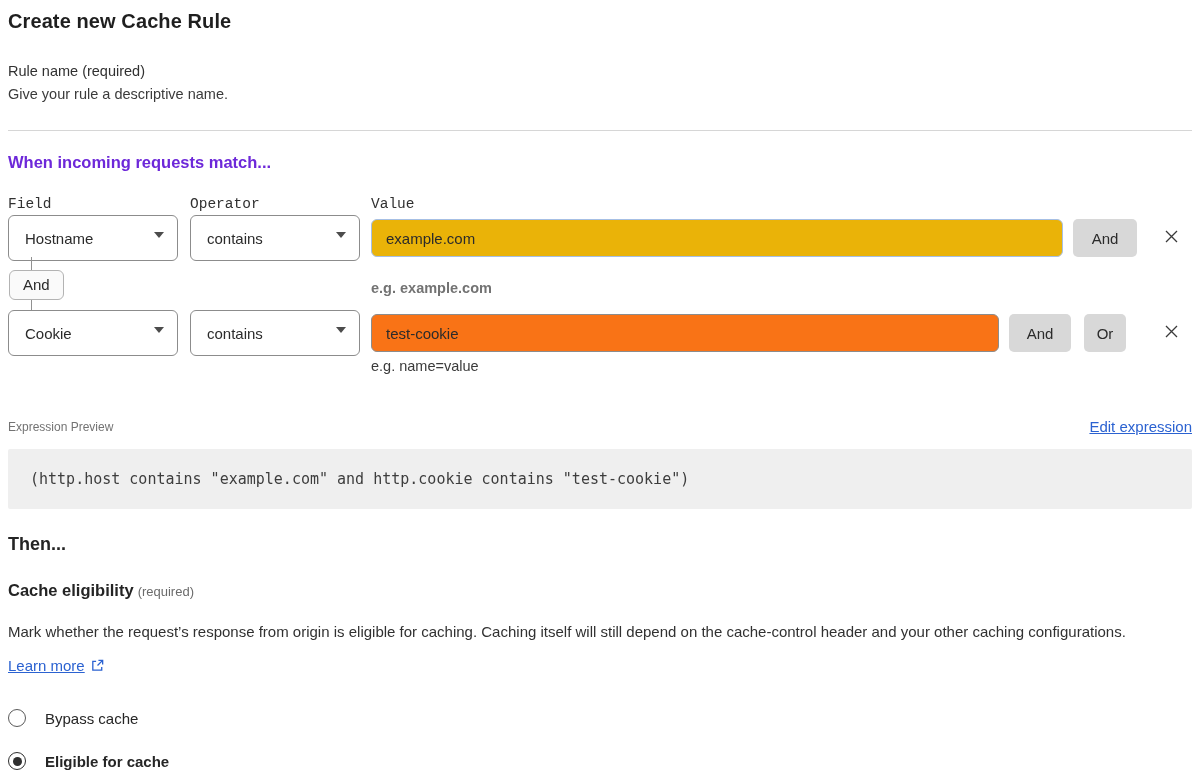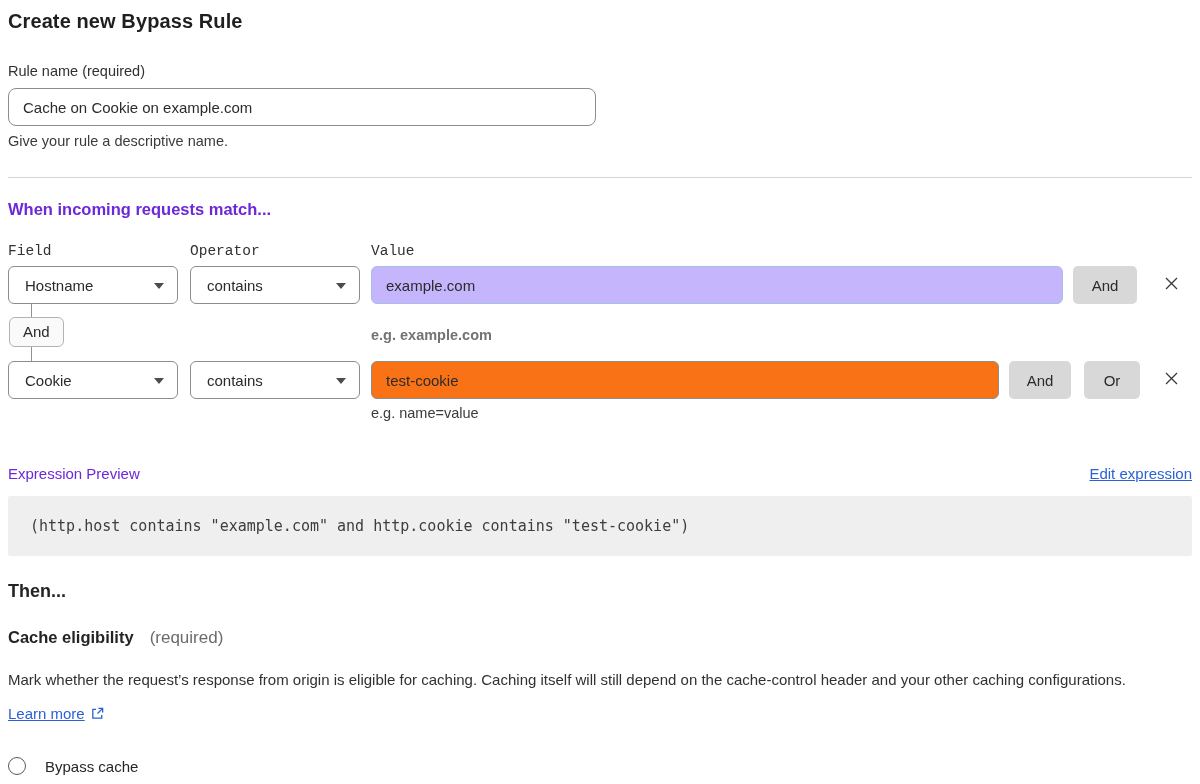--- a/index.html
+++ b/index.html
@@ -31,84 +31,84 @@
 
   .section-heading { margin-top: 22px; font-size: 16.5px; font-weight: 700; color: #6d28d9; }
 
   .cols { display: flex; margin-top: 24px; font-family: Liberation Mono, monospace; }
   .col-field { width: 170px; }
   .col-operator { width: 170px; margin-left: 12px; }
   .col-value { margin-left: 11px; }
 
   .match-row { display: flex; align-items: center; margin-top: 7px; height: 38px; }
   .select-box {
-    position: relative; width: 170px; height: 38px;
+    position: relative; width: 170px; height: 46px;
     border: 1px solid #8c8c8c; border-radius: 6px;
     background: #fff; cursor: pointer;
     display: flex; align-items: center;
     padding: 0 30px 0 16px; font-size: 15px; color: #2b2b2b;
   }
   .select-box + .select-box { margin-left: 12px; }
   .caret {
     position: absolute; right: 13px; top: 16px;
     width: 0; height: 0;
     border-left: 5px solid transparent; border-right: 5px solid transparent;
     border-top: 6px solid #4c4c4c;
   }
   .value-input {
     height: 38px; margin-left: 11px;
     border: 1px solid #8c8c8c; border-radius: 6px;
     padding: 0 14px; font-size: 15px; color: #2b2b2b;
     font-family: "Liberation Sans", sans-serif; outline: none;
     background: #f97316;
   }
-  .value-input.highlight { background: #c4b5fd; border-color: #a6bfe4; }
+  .value-input.highlight { background: #eab308; border-color: #a6bfe4; }
   .w692 { width: 692px; }
   .w628 { width: 628px; }
 
   .logic-btn {
     height: 38px; border: none; border-radius: 5px;
     background: #d8d8d8; color: #2b2b2b; font-size: 15px;
     font-family: "Liberation Sans", sans-serif; cursor: pointer;
   }
   .and-btn-1 { width: 64px; margin-left: 10px; }
   .and-btn-2 { width: 62px; margin-left: 10px; }
-  .or-btn { width: 56px; margin-left: 13px; }
+  .or-btn { width: 42px; margin-left: 13px; }
 
   .remove-btn {
     margin-left: auto; margin-right: 10px;
     width: 22px; height: 22px; border: none; background: transparent;
     cursor: pointer; display: flex; align-items: center; justify-content: center;
     padding: 0;
   }
 
   .connector-zone { position: relative; height: 57px; }
   .connector-line { position: absolute; left: 23px; top: 0; bottom: 0; width: 1px; background: #919191; }
   .and-chip {
     position: absolute; left: 1px; top: 13px;
     padding: 5px 13px 6px 13px;
     background: #fafafa; border: 1px solid #b3b3b3; border-radius: 6px;
     font-size: 15px; color: #2b2b2b; cursor: pointer; z-index: 2;
   }
   .helper-inline { margin-left: 363px; padding-top: 23px; font-size: 14.5px; color: #737373; font-weight: bold; }
   .helper-row2 { margin-left: 363px; margin-top: 6px; font-size: 14.5px; color: #3b3b3b; }
 
   .expr-header { margin-top: 44px; display: flex; align-items: center; justify-content: space-between; }
-  .expr-label { font-size: 15px; color: #6d28d9; }
+  .expr-label { font-size: 12px; color: #737373; }
   a.link { color: #2b62d1; text-decoration: underline; font-size: 15px; cursor: pointer; }
   .code-block {
     margin-top: 14px; background: #efefef; border-radius: 2px;
     padding: 21px 22px; font-family: "DejaVu Sans Mono", monospace;
     font-size: 15px; color: #3d3d3d; white-space: pre;
   }
 
   .then-heading { margin-top: 25px; font-size: 18px; font-weight: 700; color: #242424; }
 
   .elig-heading { margin-top: 26px; font-size: 16.5px; font-weight: 700; color: #242424; }
-  .required-note { font-size: 17px; font-weight: 400; color: #6b6b6b; margin-left: 16px; }
+  .required-note { font-size: 13px; font-weight: 400; color: #6b6b6b; margin-left: 4px; }
 
   .description { margin-top: 15px; font-size: 15px; line-height: 34px; color: #313131; max-width: 1160px; }
   .ext-icon { display: inline-block; vertical-align: -2px; margin-left: 5px; }
 
   .radio-row { display: flex; align-items: flex-end; margin-top: 24px; cursor: pointer; }
   .radio-row + .radio-row { margin-top: 25px; }
   .radio-circle {
     width: 18px; height: 18px; border-radius: 50%;
     border: 1.5px solid #5a5a5a; background: #fff; flex: none;
     display: flex; align-items: center; justify-content: center;
@@ -117,25 +117,24 @@
   .radio-dot { width: 9px; height: 9px; border-radius: 50%; background: transparent; }
   .radio-row.selected .radio-dot { background: #2f2f2f; }
   .radio-label { margin-left: 19px; font-size: 15px; color: #262626; }
   .radio-row.selected .radio-label { font-weight: 700; }
 </style>
 </head>
 <body>
 
 <div class="container">
 
-  <h1 class="page-title">Create new Bypass Rule</h1>
+  <h1 class="page-title">Create new Cache Rule</h1>
 
   <div class="name-section">
     <div class="field-label">Rule name (required)</div>
-    <input class="name-input" type="text" value="Cache on Cookie on example.com" style="">
     <div class="help-text">Give your rule a descriptive name.</div>
   </div>
 
   <hr class="divider">
 
   <div class="section-heading">When incoming requests match...</div>
 
   <div class="cols">
     <div class="col-field field-label">Field</div>
     <div class="col-operator field-label">Operator</div>

